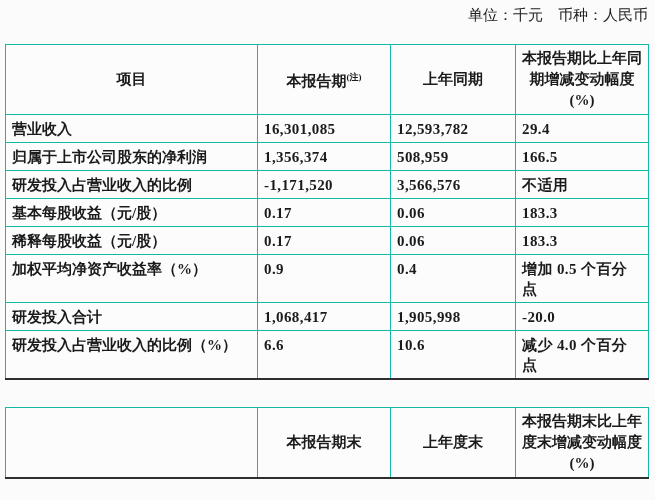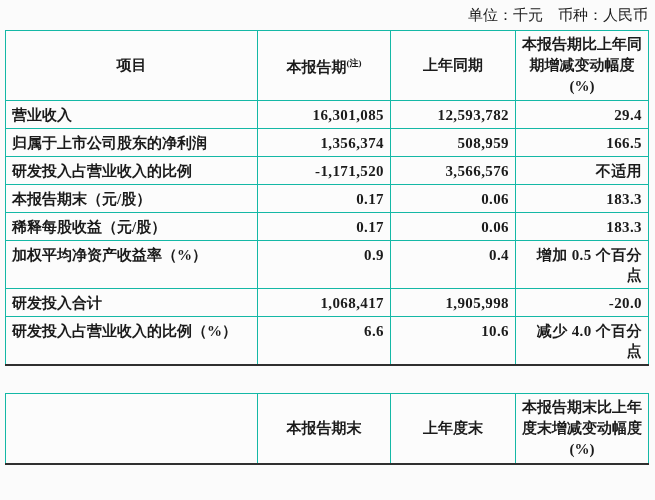--- a/index.html
+++ b/index.html
@@ -7,21 +7,21 @@
     width: 655px; height: 500px;
     background: #fbfbfb;
     font-family: "Liberation Serif", "DejaVu Serif", serif;
     color: #1b1b1b;
     overflow: hidden;
   }
   .page { width: 655px; height: 500px; }
 
   .caption {
     width: 643px;
-    margin: 5px 0 5px 5px;
+    margin: 5px 0 19px 5px;
     text-align: right;
     font-size: 15px;
     line-height: 20px;
     padding-right: 2px;
     white-space: pre-line;
   }
 
   table.report {
     margin-left: 5px;
     width: 643px;
@@ -50,21 +50,21 @@
   table.report tbody td {
     vertical-align: top;
     padding: 4px 6px 3px 6px;
     line-height: 20px;
   }
   tr.data-row { height: 28px; }
   .t1-head { height: 44px; }
   .t2-head { height: 68px; }
 
   .cell-item { text-align: left; white-space: pre-line; }
-  .cell-num  { text-align: right; letter-spacing: 0.4px; }
+  .cell-num  { text-align: left; letter-spacing: 0.4px; }
   .th-change { white-space: pre-line; }
 
   sup.note {
     font-size: 9px;
     vertical-align: super;
     letter-spacing: 0;
   }
 
   .gap { height: 27px; }
 </style>
@@ -104,21 +104,21 @@
         <td class="cell-num">508,959</td>
         <td class="cell-num">166.5</td>
       </tr>
       <tr class="data-row">
         <td class="cell-item">研发投入占营业收入的比例</td>
         <td class="cell-num">-1,171,520</td>
         <td class="cell-num">3,566,576</td>
         <td class="cell-num">不适用</td>
       </tr>
       <tr class="data-row">
-        <td class="cell-item">本报告期末（元/股）</td>
+        <td class="cell-item">基本每股收益（元/股）</td>
         <td class="cell-num">0.17</td>
         <td class="cell-num">0.06</td>
         <td class="cell-num">183.3</td>
       </tr>
       <tr class="data-row">
         <td class="cell-item">稀释每股收益（元/股）</td>
         <td class="cell-num">0.17</td>
         <td class="cell-num">0.06</td>
         <td class="cell-num">183.3</td>
       </tr>

